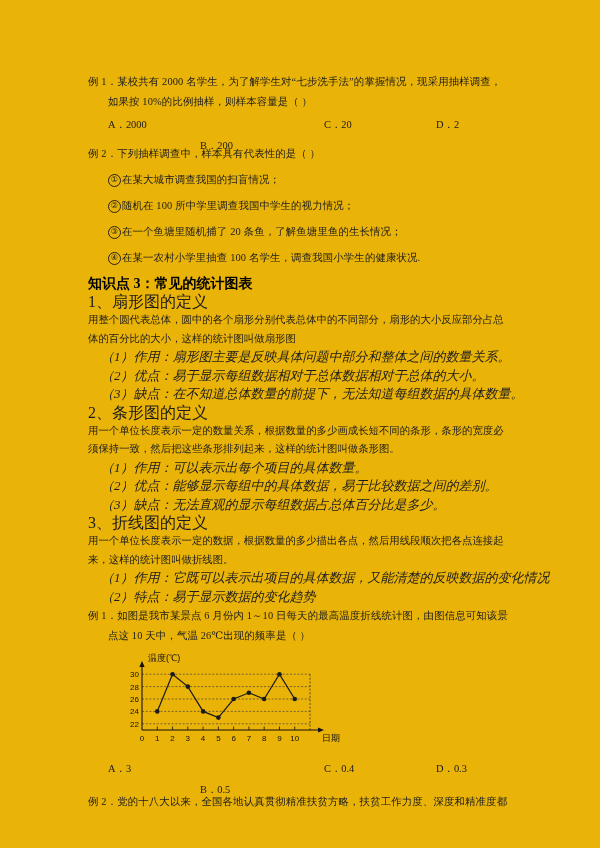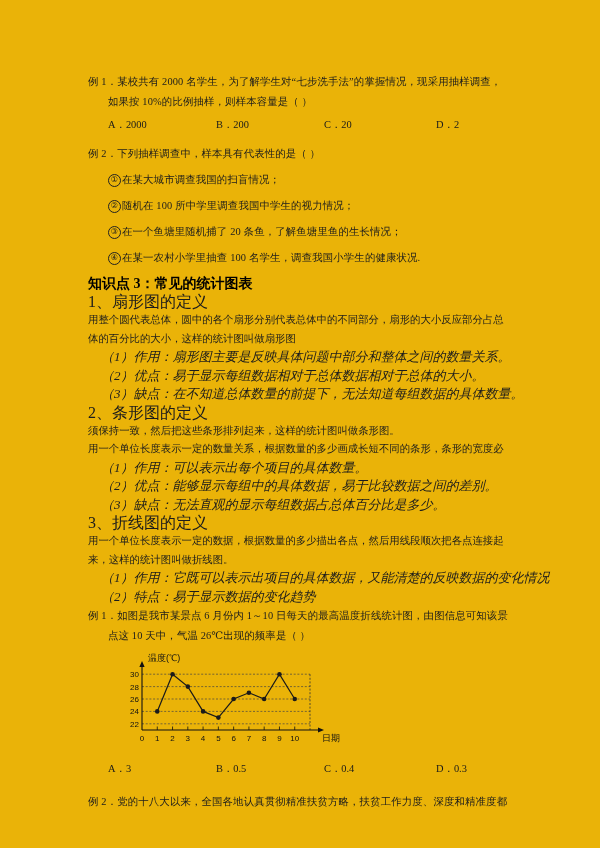--- a/index.html
+++ b/index.html
@@ -73,21 +73,21 @@
     height: 20px;
     font-size: 10.4px;
     padding-left: 20px;
   }
   .options .opt {
     position: absolute;
     white-space: nowrap;
     top: 0;
   }
   .opt-a { left: 20px; }
-  .opt-b { left: 128px; }
+  .opt-b { left: 112px; margin-top: 21px; }
   .opt-c { left: 236px; }
   .opt-d { left: 348px; }
   .circ {
     display: inline-block;
     border: 1px solid #222;
     border-radius: 50%;
     width: 11px;
     height: 11px;
     line-height: 10px;
     text-align: center;
@@ -151,22 +151,22 @@
     <div class="heading">知识点 3：常见的统计图表</div>
 
     <div class="subhead">1、扇形图的定义</div>
     <div class="body-line">用整个圆代表总体，圆中的各个扇形分别代表总体中的不同部分，扇形的大小反应部分占总</div>
     <div class="body-line">体的百分比的大小，这样的统计图叫做扇形图</div>
     <div class="sub-item">（1）作用：扇形图主要是反映具体问题中部分和整体之间的数量关系。</div>
     <div class="sub-item">（2）优点：易于显示每组数据相对于总体数据相对于总体的大小。</div>
     <div class="sub-item">（3）缺点：在不知道总体数量的前提下，无法知道每组数据的具体数量。</div>
 
     <div class="subhead">2、条形图的定义</div>
+    <div class="body-line">用一个单位长度表示一定的数量关系，根据数量的多少画成长短不同的条形，条形的宽度必</div>
     <div class="body-line">须保持一致，然后把这些条形排列起来，这样的统计图叫做条形图。</div>
-    <div class="body-line">用一个单位长度表示一定的数量关系，根据数量的多少画成长短不同的条形，条形的宽度必</div>
     <div class="sub-item">（1）作用：可以表示出每个项目的具体数量。</div>
     <div class="sub-item">（2）优点：能够显示每组中的具体数据，易于比较数据之间的差别。</div>
     <div class="sub-item">（3）缺点：无法直观的显示每组数据占总体百分比是多少。</div>
 
     <div class="subhead">3、折线图的定义</div>
     <div class="body-line">用一个单位长度表示一定的数据，根据数量的多少描出各点，然后用线段顺次把各点连接起</div>
     <div class="body-line">来，这样的统计图叫做折线图。</div>
     <div class="sub-item">（1）作用：它既可以表示出项目的具体数据，又能清楚的反映数据的变化情况</div>
     <div class="sub-item">（2）特点：易于显示数据的变化趋势</div>
 

